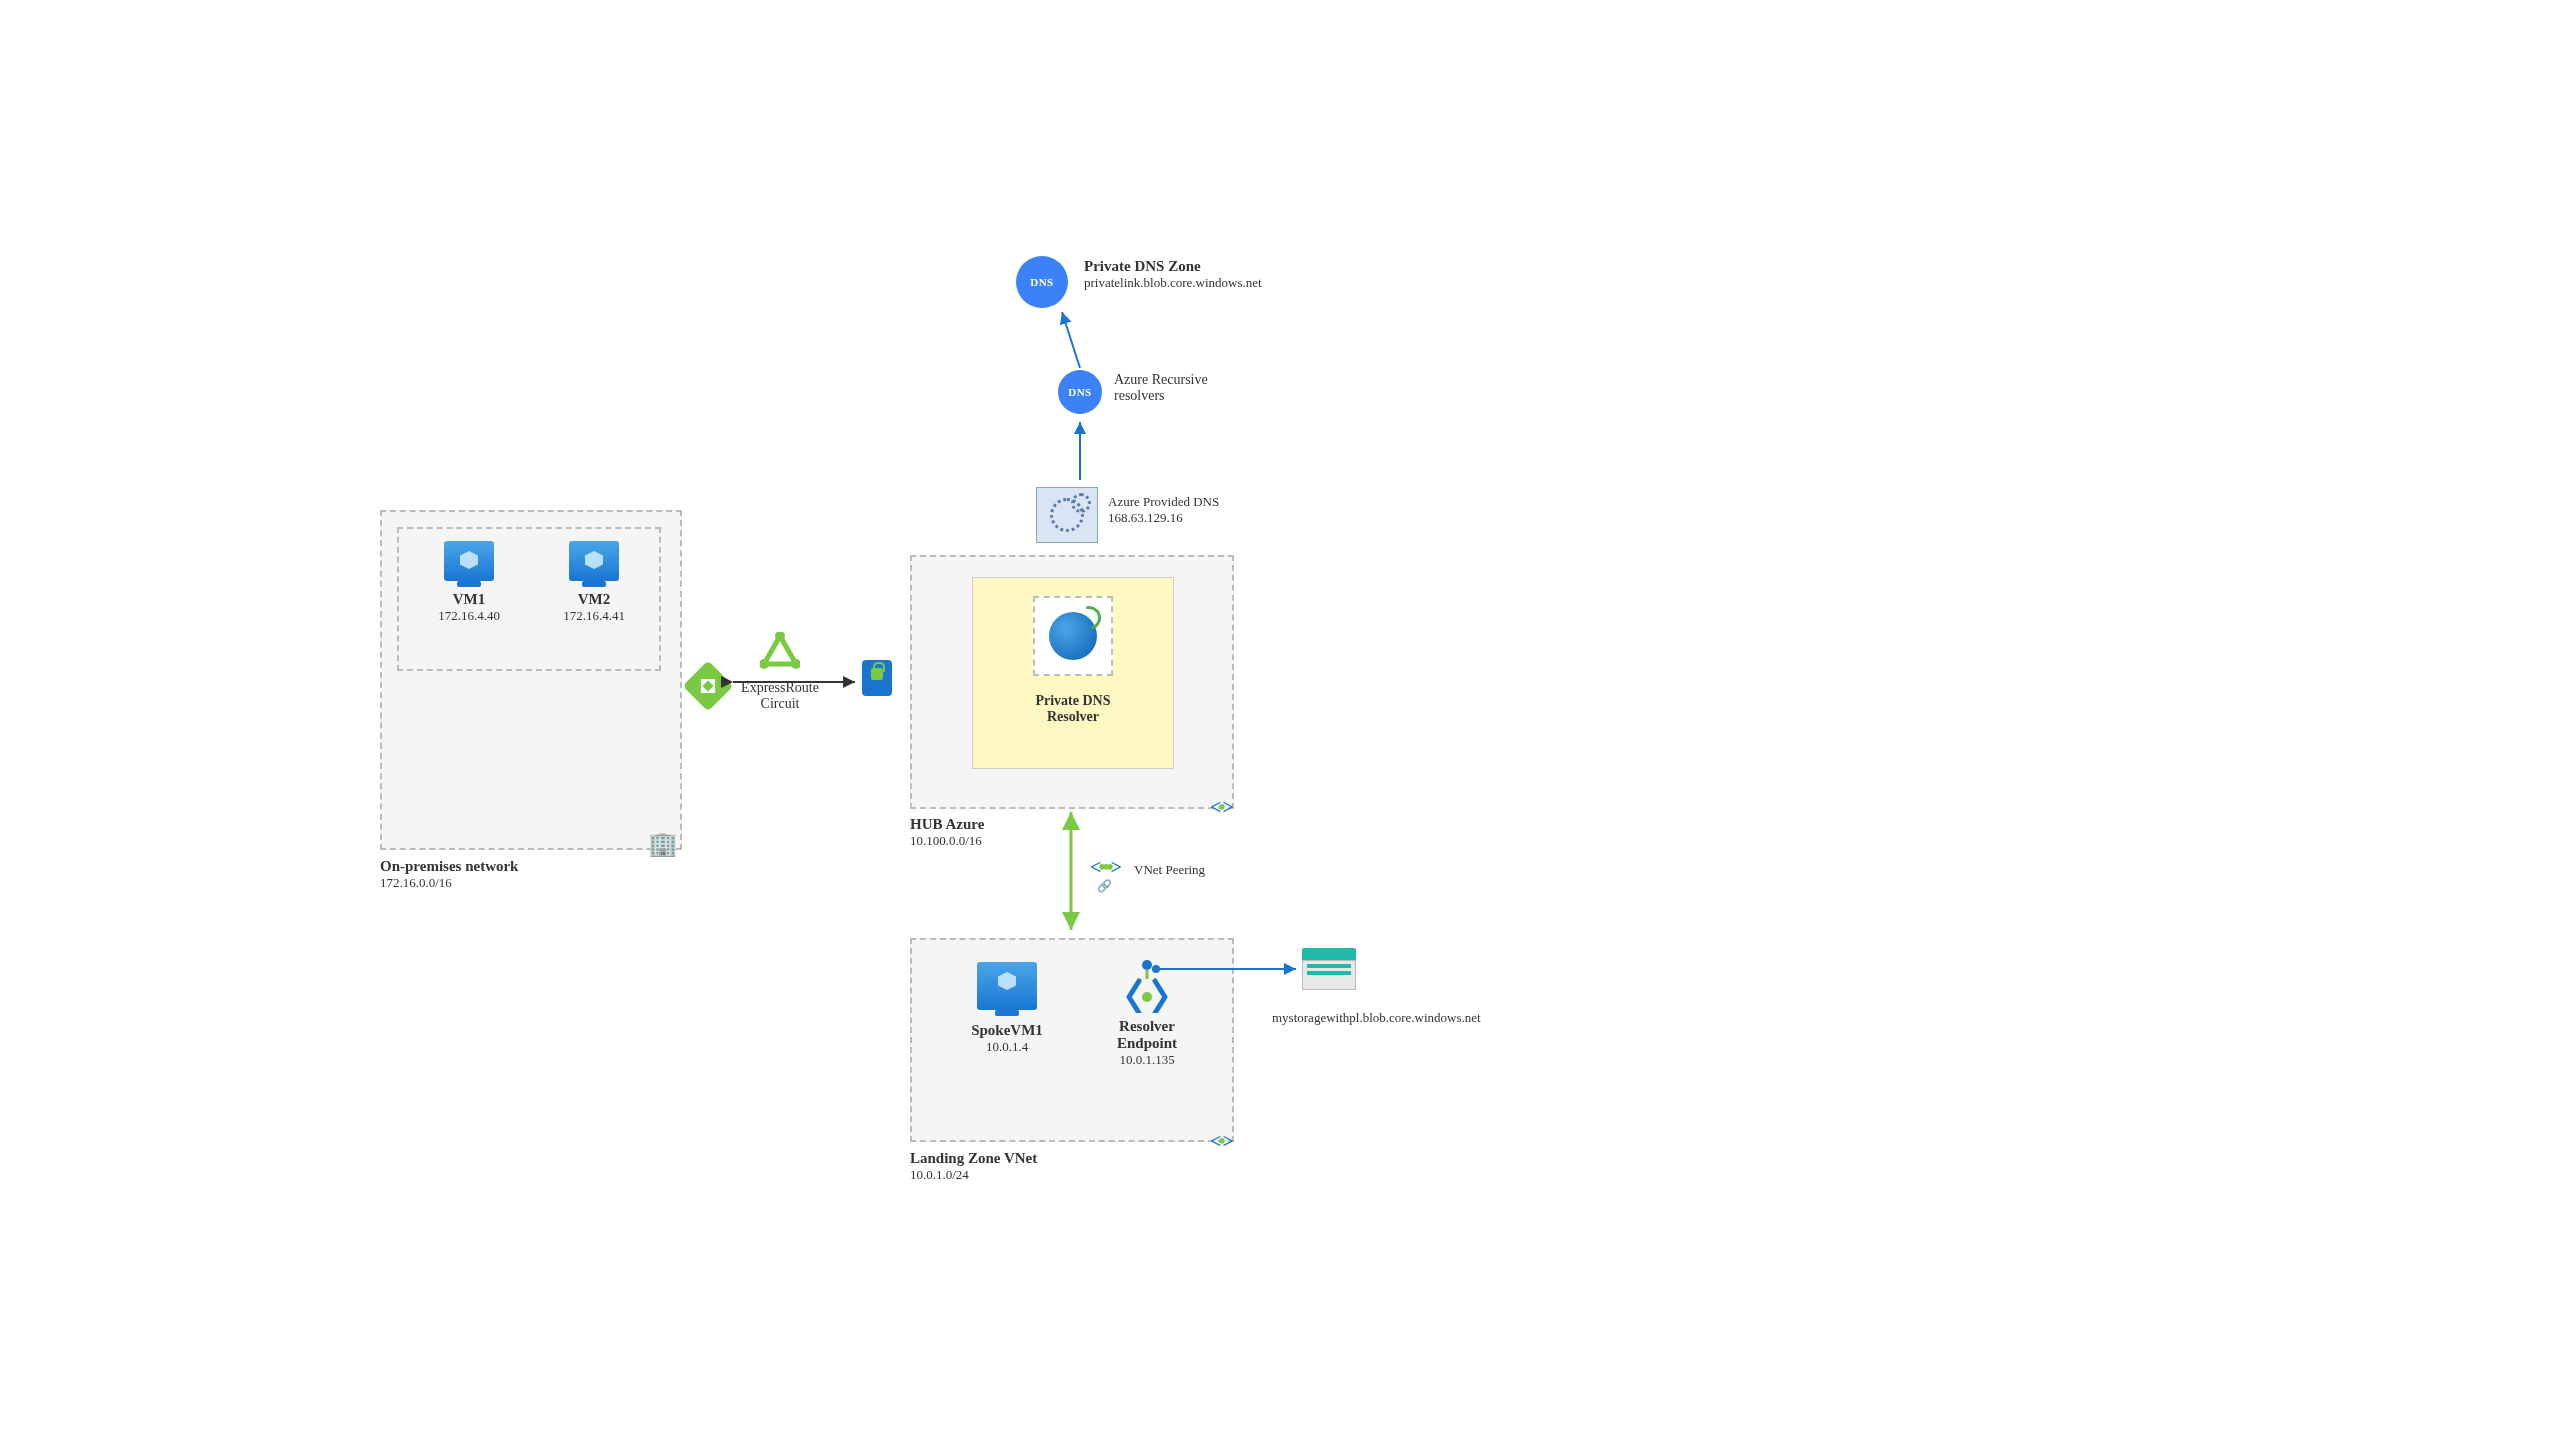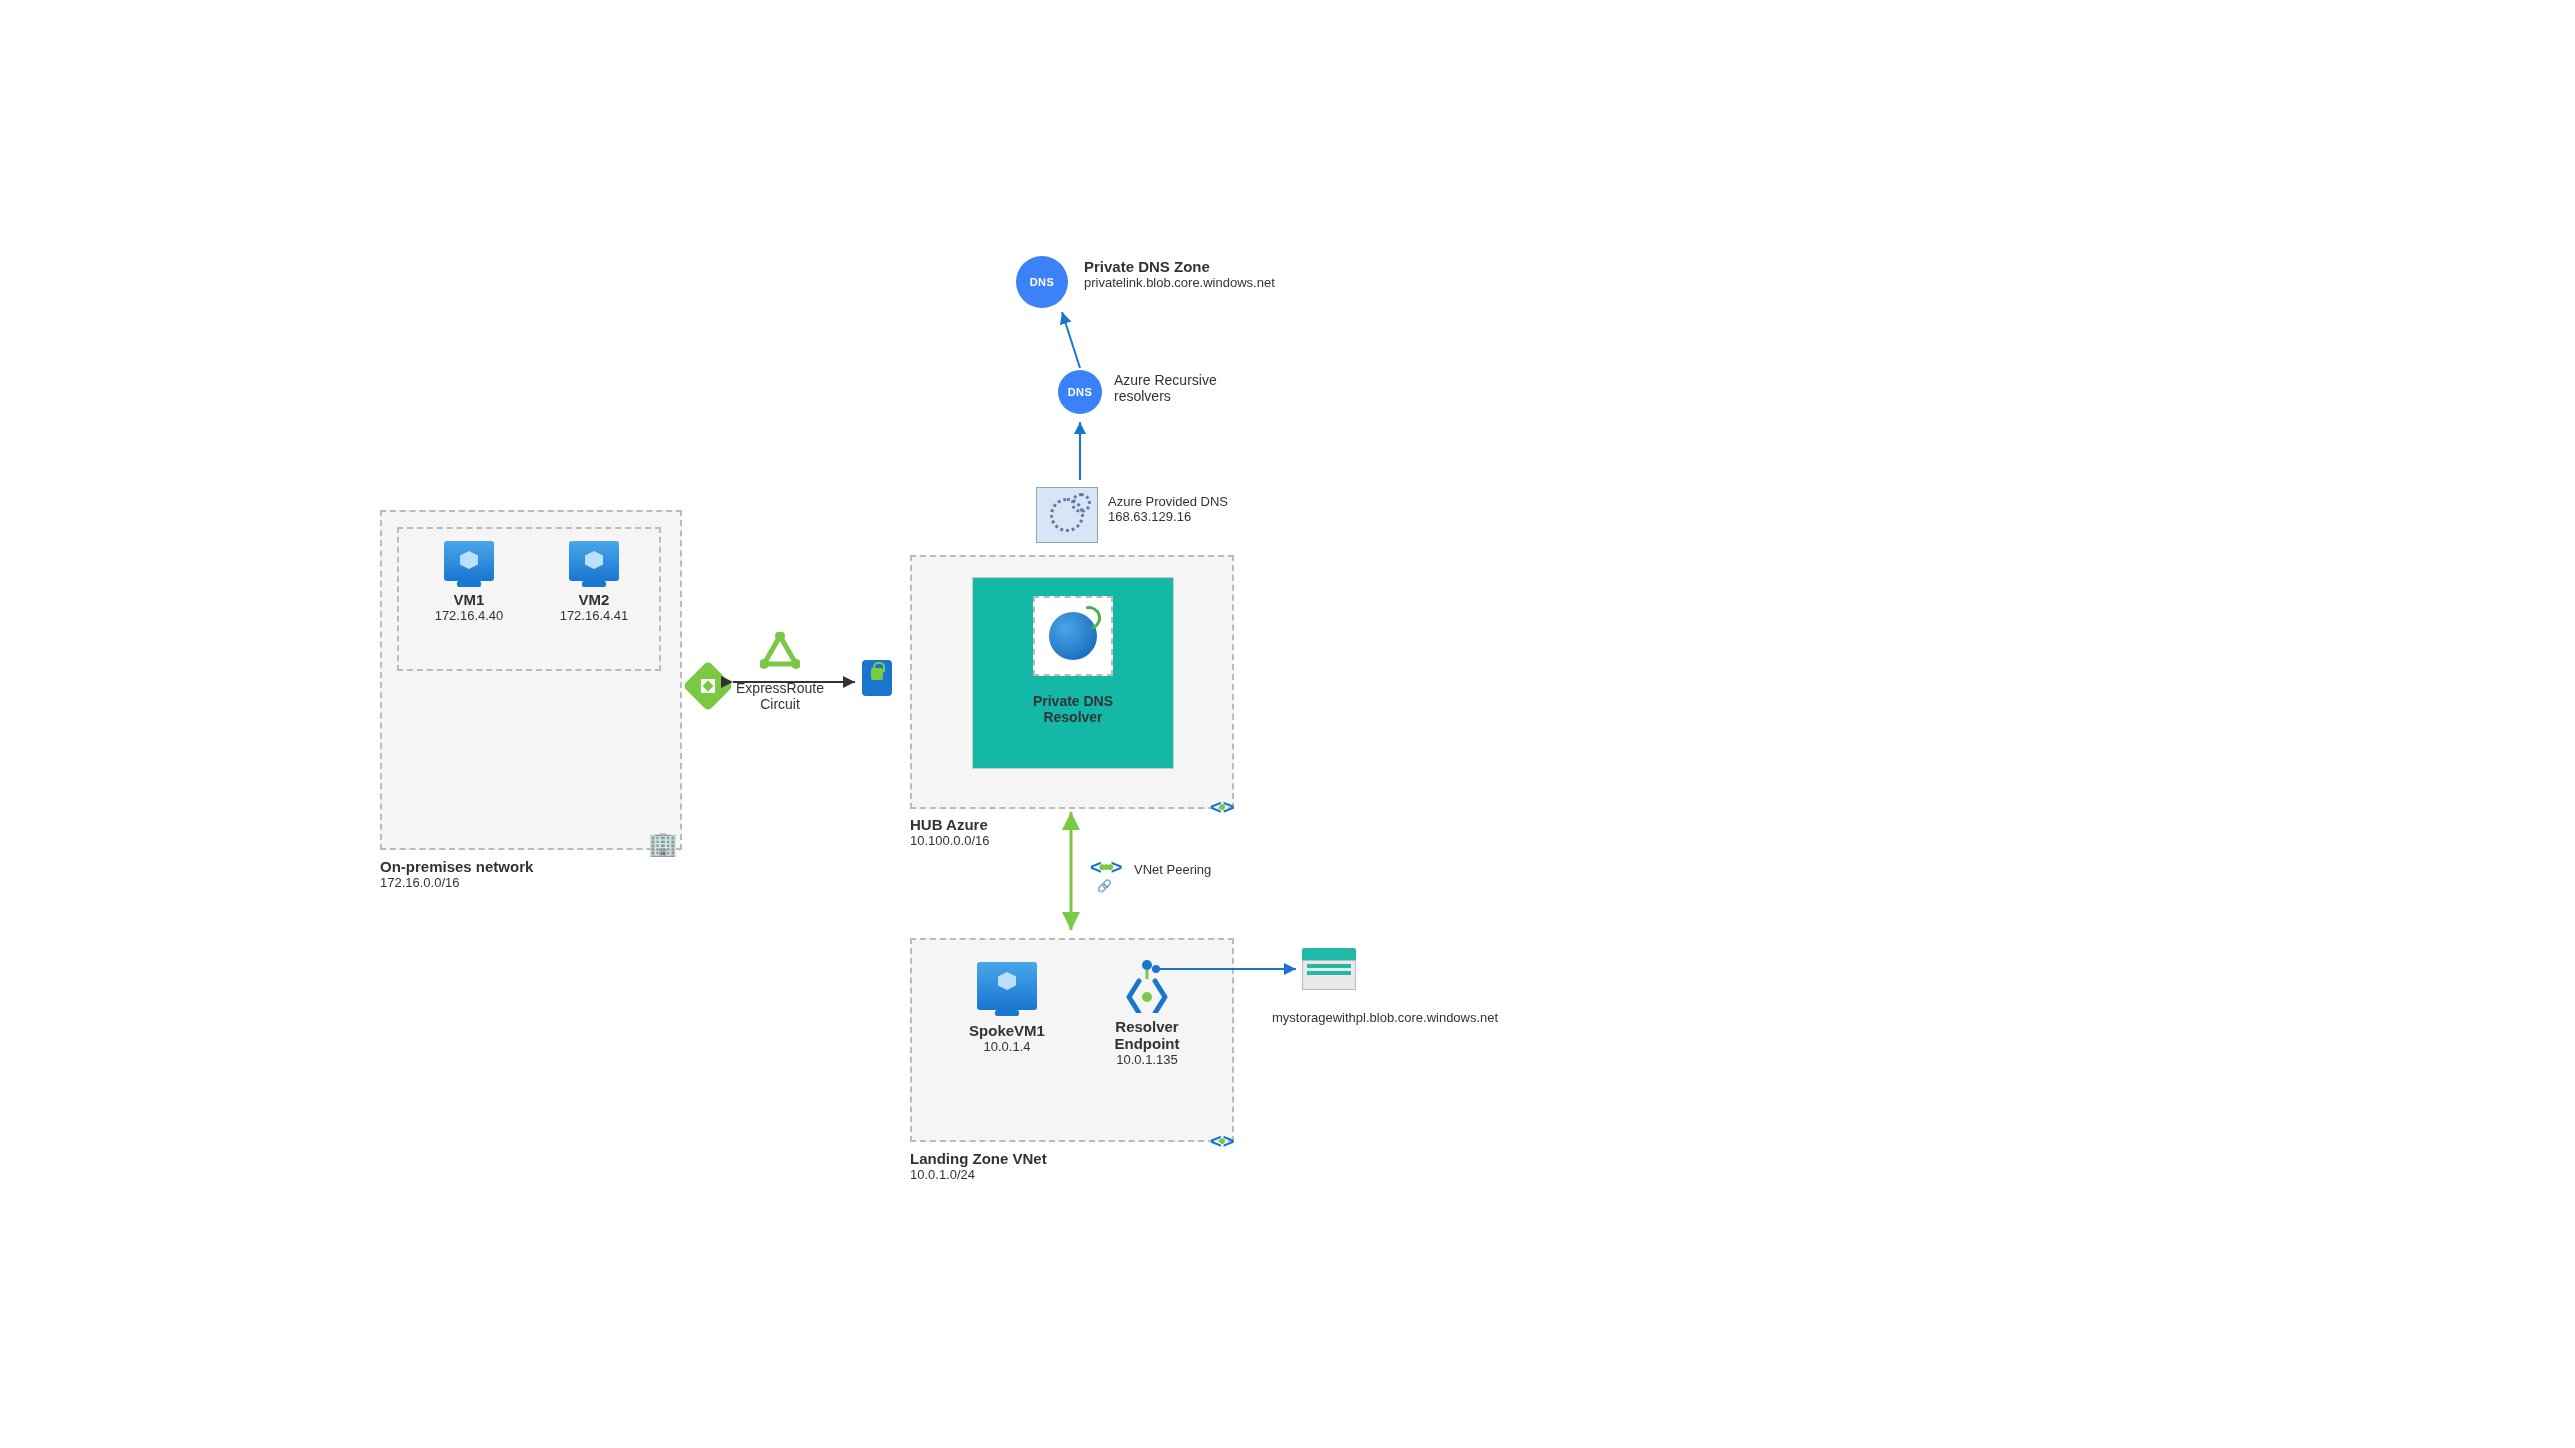--- a/index.html
+++ b/index.html
@@ -2,21 +2,21 @@
 <html><head>
 <meta charset="utf-8">
 <style>
 body { margin: 0; padding: 0; background: #fff; font-family: "Segoe UI", Arial, sans-serif; color: #333; font-size: 14px; }
 .canvas { position: relative; width: 2575px; height: 1448px; }
 .box { position: absolute; border: 2px dashed #bbb; background: #f5f5f5; }
 .inner-box { position: absolute; border: 2px dashed #bbb; background: #fff; }
 .label-title { font-weight: 700; font-size: 15px; }
 .label-sub { font-size: 13px; color: #333; }
 .center { text-align: center; }
-.abs { position: absolute; }
+.abs { position: absolute; font-family: Liberation Serif, serif; }
 .vm-icon { width: 50px; height: 40px; background: linear-gradient(#4aa6e8,#1976d2); border-radius: 3px; position: relative; margin:0 auto; }
 .vm-icon::after { content:""; position:absolute; left:50%; bottom:-6px; width:24px; height:6px; background:#1976d2; border-radius:2px; transform:translateX(-50%); }
 .vm-icon .cube { position:absolute; top:10px; left:50%; transform:translateX(-50%); width:18px; height:18px; background:#bbe0fb; clip-path: polygon(50% 0, 100% 25%, 100% 75%, 50% 100%, 0 75%, 0 25%); }
 .dns-circle { width: 44px; height: 44px; border-radius:50%; background:#3b82f6; color:#fff; display:flex; align-items:center; justify-content:center; font-size:11px; font-weight:700; letter-spacing:0.5px; }
 .gear-box { width:60px; height:54px; background:#d9e4f5; border:1px solid #8aa; display:flex; align-items:center; justify-content:center; }
 .gear { width:28px; height:28px; border:3px dotted #5b7aa8; border-radius:50%; position:relative; }
 .gear::before { content:""; width:14px; height:14px; border:3px dotted #5b7aa8; border-radius:50%; position:absolute; top:-8px; right:-10px; }
 .globe-box { width:76px; height:76px; border:2px dashed #bbb; display:flex; align-items:center; justify-content:center; background:#fff; }
 .globe { width:48px; height:48px; border-radius:50%; background:radial-gradient(circle at 35% 35%, #4aa6e8, #0b5eb0); position:relative; }
 .globe .arrow1 { position:absolute; top:-6px; right:-4px; width:18px; height:18px; border:3px solid #4caf50; border-left-color:transparent; border-bottom-color:transparent; border-radius:50%; transform:rotate(30deg);}
@@ -98,21 +98,21 @@
   <svg class="connector" style="left:725px; top:676px;" width="140" height="12">
     <defs>
         <marker id="ah" markerWidth="8" markerHeight="8" refX="6" refY="3" orient="auto">
           <path d="M0,0 L6,3 L0,6 Z" fill="#333"></path>
         </marker>
       </defs>
     <line x1="8" y1="6" x2="130" y2="6" stroke="#333" stroke-width="2" marker-start="url(#ah)" marker-end="url(#ah)"></line>
   </svg>
 
   <div class="box" style="left:910px; top:555px; width:320px; height:250px;">
-    <div class="inner-box" style="left:60px; top:20px; width:200px; height:190px; background:#14b8a6; border:1px solid #ccc;">
+    <div class="inner-box" style="left:60px; top:20px; width:200px; height:190px; background:#fef9c3; border:1px solid #ccc;">
       <div class="abs" style="left:60px; top:18px;">
         <div class="globe-box">
             <div class="globe">
               <div class="arrow1"></div>
             </div>
           </div>
       </div>
       <div class="abs center" style="left:0; right:0; top:115px; font-weight:700; white-space:pre-line;">Private DNS
 Resolver</div>
     </div>

